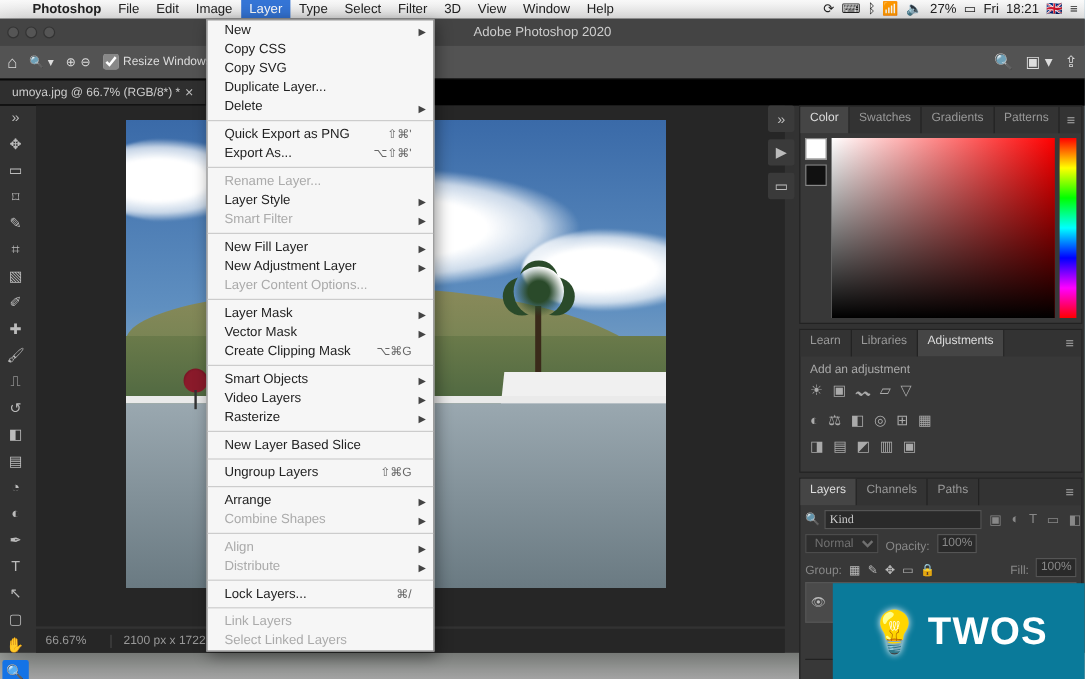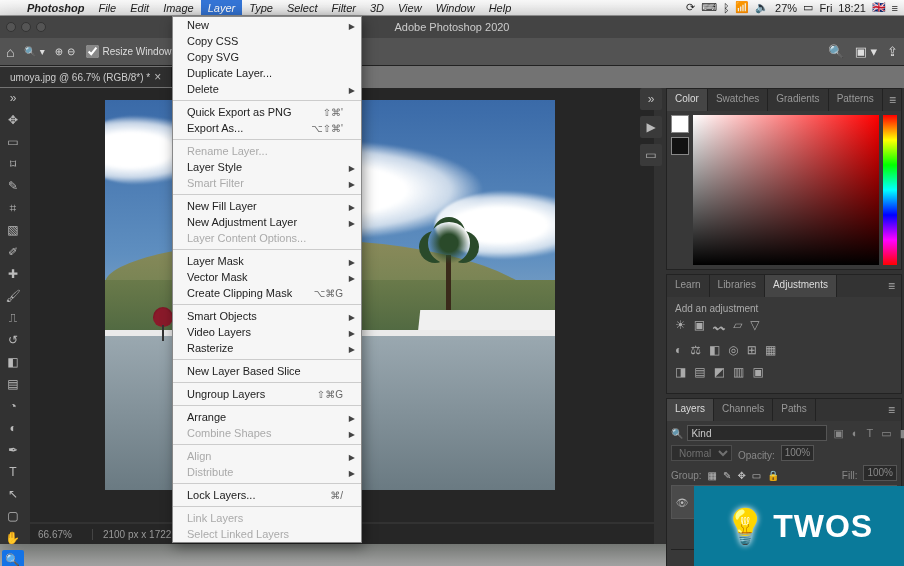--- a/index.html
+++ b/index.html
@@ -1,41 +1,41 @@
 <!DOCTYPE html>
 <html><head>
 <meta charset="utf-8">
 <style>
 * { margin: 0; padding: 0; box-sizing: border-box; font-family: -apple-system, "Helvetica Neue", Arial, sans-serif; }
 body { width: 904px; height: 566px; background: linear-gradient(180deg, #a8c8d8 0%, #7aa8c0 40%, #7a9a7a 70%, #aaa 100%); overflow: hidden; position: relative; font-size: 11px; color: #ccc; }
 
 
 .mac-menubar { height: 16px; background: linear-gradient(#fafafa,#e8e8e8); border-bottom: 1px solid #999; display: flex; align-items: center; padding: 0 6px; font-size: 11px; color: #222; }
-.mac-menubar .item { padding: 0 7px; cursor: default; font-style: italic; }
+.mac-menubar .item { padding: 0 7px; cursor: default; }
 .mac-menubar .item.active { background: #3576d8; color: #fff; padding: 0 7px; height: 100%; display:flex; align-items:center; }
 .mac-menubar .spacer { flex: 1; }
 .mac-status { display: flex; gap: 6px; align-items: center; }
 .apple { font-size: 12px; }
 
 
 .ps-window { position: absolute; left: 0; top: 16px; width: 904px; height: 528px; background: #323232; box-shadow: 0 8px 24px rgba(0,0,0,.4); }
 .ps-titlebar { height: 22px; background: #444; display: flex; align-items: center; padding: 0 6px; color: #ccc; font-size: 11px; }
 .ps-traffic { display: flex; gap: 5px; margin-right: 150px; }
 .ps-traffic span { width: 10px; height: 10px; border-radius: 50%; background:#555; border:1px solid #333; display:inline-block; }
 .ps-titlebar .title { position:absolute; left:50%; transform:translateX(-50%); }
 
 
 .ps-options { height: 28px; background: #535353; border-bottom: 1px solid #222; display:flex; align-items:center; padding:0 6px; gap:10px; color:#ddd; font-size:10px; }
 .ps-options .home { font-size:14px; }
 .ps-options .group { display:flex; align-items:center; gap:4px; }
 .ps-options .btn { background:#3a3a3a; border:1px solid #222; padding:2px 6px; border-radius:2px; color:#ccc; font-size:10px; }
 .ps-options .right { margin-left:auto; display:flex; gap:10px; font-size:13px; }
 
 
-.ps-tabbar { height: 22px; background: #737373; display:flex; align-items:center; }
+.ps-tabbar { height: 22px; background: #000000; display:flex; align-items:center; }
 .ps-tab { padding: 3px 10px; background:#2f2f2f; color:#ccc; font-size:10px; display:flex; align-items:center; gap:4px; border-right:1px solid #1a1a1a; }
 .ps-tab .close { color:#bbb; font-size:12px; }
 
 
 .ps-tools { position:absolute; left:2px; top:72px; width:24px; display:flex; flex-direction:column; gap:2px; }
 .ps-tools .tool { width:22px; height:20px; display:flex; align-items:center; justify-content:center; color:#bbb; font-size:12px; border-radius:2px; }
 .ps-tools .tool.sel { background:#1473e6; color:#fff; }
 
 
 .ps-canvas { position:absolute; left:30px; top:72px; right:250px; bottom:22px; background:#262626; }
@@ -87,21 +87,21 @@
 .picker::after { content:""; position:absolute; inset:0; background:linear-gradient(to bottom, transparent, #000); }
 .hue { width:14px; height:150px; background: linear-gradient(#f00,#ff0,#0f0,#0ff,#00f,#f0f,#f00); }
 
 
 .props-body { padding:6px 8px; color:#aaa; font-size:10px; }
 .props-icons { display:flex; gap:8px; margin:4px 0 8px; font-size:12px; }
 
 
 .layers-body { padding:4px; font-size:10px; color:#bbb; }
 .layers-top { display:flex; gap:4px; align-items:center; margin-bottom:4px; }
-.layers-top input { flex:0 0 50px; background:#2a2a2a; border:1px solid #555; color:#ccc; font-size:10px; padding:1px 3px; height:16px; }
+.layers-top input { flex:0 0 50px; background:#2a2a2a; border:1px solid #555; color:#ccc; font-size:10px; padding:1px 3px; height:16px;font-family:Liberation Serif, serif; }
 .layers-top .licon { font-size:11px; color:#888; padding:0 2px; }
 .layer-row { display:flex; align-items:center; padding:4px 2px; border:1px solid #555; background:#4a4a4a; }
 .layer-row .eye { width:16px; text-align:center; }
 .layer-thumb { width:30px; height:24px; margin:0 6px; background:linear-gradient(#6a9ad0 40%, #7a8a5a 60%, #ccc 80%); border:1px solid #222; }
 .layer-row .lock { margin-left:auto; }
 .layer-opts { display:flex; gap:6px; margin:4px 0; align-items:flex-end; }
 .layer-opts select, .layer-opts .val { background:#2a2a2a; border:1px solid #555; color:#888; font-size:10px; padding:1px 3px; height:16px; }
 .layer-opts .lbl { color:#888; font-size:10px; }
 .layer-bottom { display:flex; gap:6px; justify-content:flex-end; padding:4px 2px; border-top:1px solid #222; font-size:11px; color:#888; }
 

